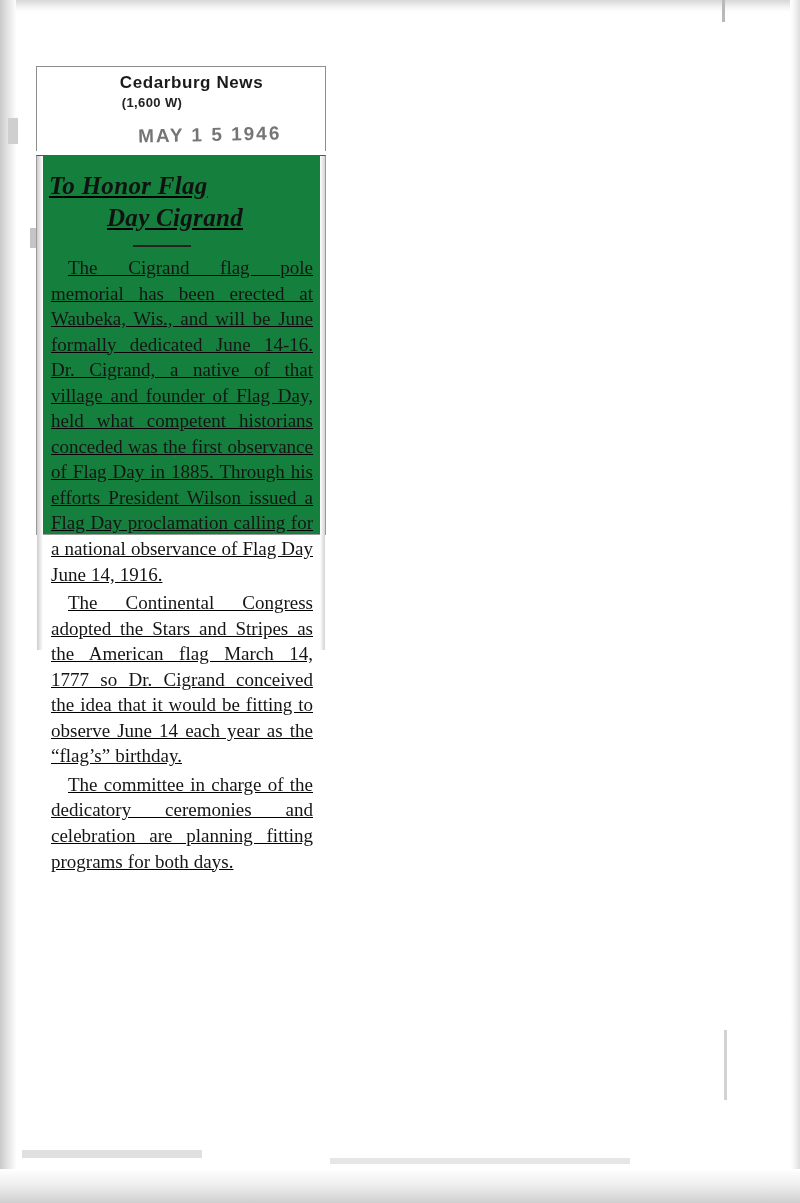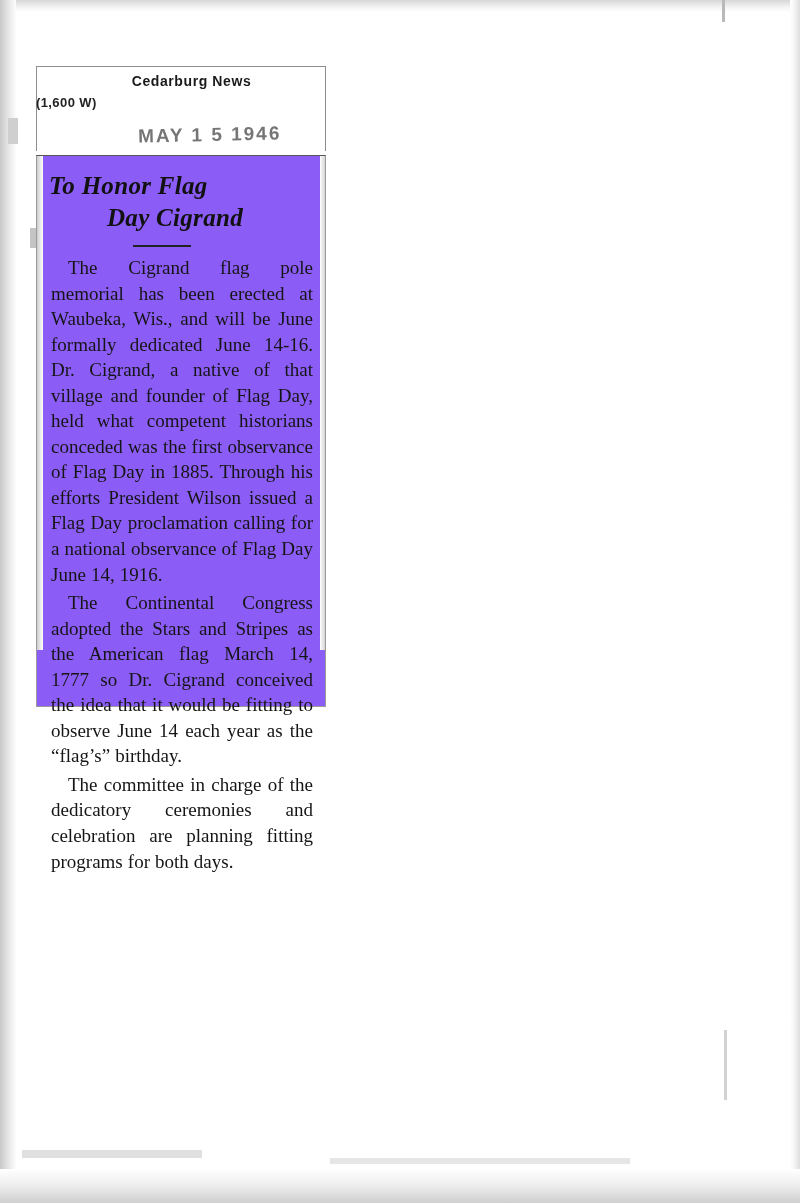--- a/index.html
+++ b/index.html
@@ -72,30 +72,30 @@
     background: #ffffff;
   }
   .paper-name {
     position: absolute;
     left: 36px;
     top: 73px;
     width: 311px;
     text-align: center;
     font-family: "Liberation Sans", sans-serif;
     font-weight: bold;
-    font-size: 14px;
+    font-size: 17px;
     letter-spacing: 0.6px;
     color: #1a1a1a;
   }
   .paper-circulation {
     position: absolute;
     left: 36px;
     top: 95px;
     width: 232px;
-    text-align: left;
+    text-align: center;
     font-family: "Liberation Sans", sans-serif;
     font-weight: bold;
     font-size: 13px;
     letter-spacing: 0.4px;
     color: #232323;
   }
   .date-stamp {
     position: absolute;
     left: 138px;
     top: 124px;
@@ -107,25 +107,26 @@
     opacity: 0.85;
     transform: rotate(-1.2deg);
   }
 
   
   .clipping {
     position: absolute;
     left: 36px;
     top: 155px;
     width: 290px;
-    height: 552px;
+    height: 380px;
     border: 1px solid #9a9a9a;
     border-top: 1px solid #555;
-    background: #8b5cf6;
+    background: #15803d;
     box-sizing: border-box;
+    text-decoration: underline;
   }
   .clip-ragged-left {
     position: absolute;
     left: 0px;
     top: 0px;
     width: 6px;
     height: 494px;
     background: linear-gradient(to right, #cdcdcd, #ffffff);
   }
   .clip-ragged-right {

